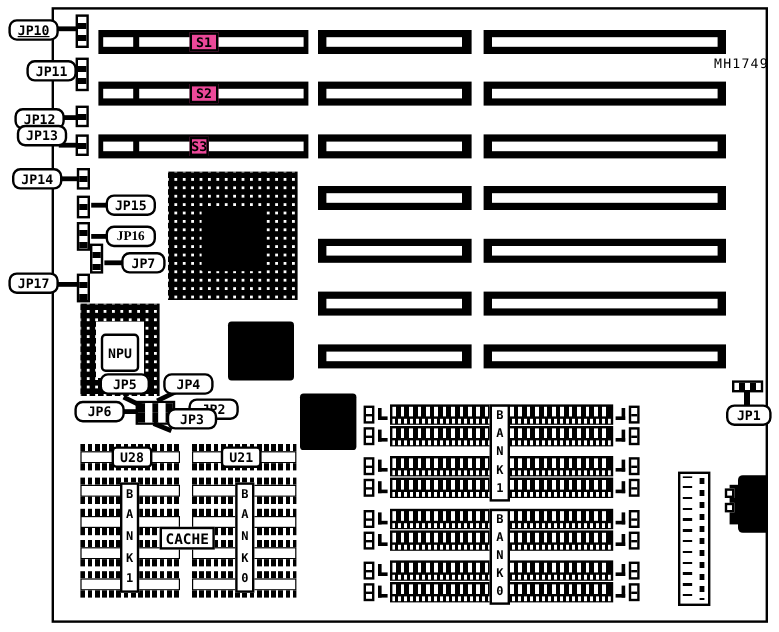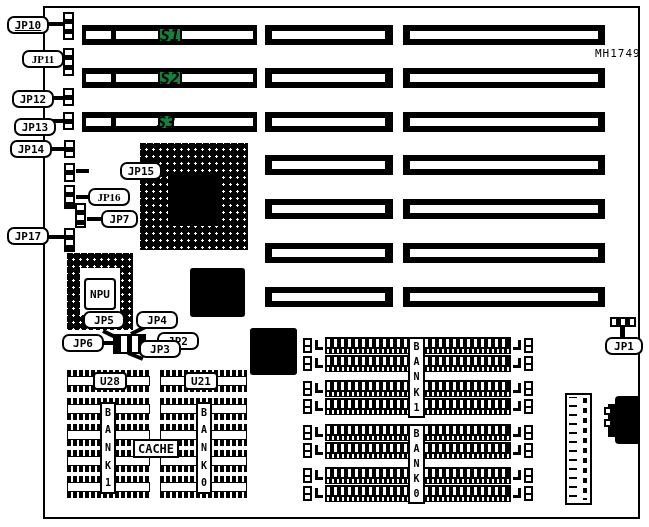--- a/index.html
+++ b/index.html
@@ -22,25 +22,24 @@
     position: absolute;
     font-size: 11px;
     letter-spacing: 1px;
     z-index: 2;
     padding-left: 38px;
   }
   .slotseg { position: absolute; background: #000; z-index: 1; }
   .stripe  { position: absolute; background: #fff; }
   .slabel {
     position: absolute;
-    border: 2px solid #000; background: #15803d;
-    font-size: 16px; font-weight: bold;
+    border: 2px solid #000; background: #ec4899;
+    font-size: 11px; font-weight: bold;
     display: flex; align-items: center; justify-content: center;
     z-index: 2;
-    font-style: italic;
   }
   .jumper {
     position: absolute;
     border: 2px solid #000;
     background: repeating-linear-gradient(180deg, #fff 0 5px, #000 5px 10px);
     z-index: 3;
   }
   .jumper-h {
     position: absolute;
     border: 2px solid #000;
@@ -411,29 +410,29 @@
       <div class="brkL"></div>
       <div class="sbody">
         <div class="t1"></div>
         <div class="t2"></div>
       </div>
       <div class="brkR"></div>
       <div class="cap" style="right:0;"></div>
     </div>
     <div class="callout" style="left: 7px; top: 16px; text-decoration: underline;">JP10</div>
     <div class="tail" style="left: 47px; top: 22px; width: 17px; height: 4px;"></div>
-    <div class="callout" style="left: 22px; top: 50px; font-family: Liberation Serif, serif;">JP11</div>
+    <div class="callout" style="left: 22px; top: 50px;">JP11</div>
     <div class="tail" style="left: 56px; top: 57px; width: 9px; height: 4px;"></div>
     <div class="callout" style="left: 12px; top: 90px;">JP12</div>
     <div class="tail" style="left: 48px; top: 96px; width: 16px; height: 4px;"></div>
-    <div class="callout" style="left: 14px; top: 118px;">JP13</div>
+    <div class="callout" style="left: 14px; top: 104px;">JP13</div>
     <div class="tail" style="left: 49px; top: 119px; width: 15px; height: 4px;"></div>
     <div class="callout" style="left: 10px; top: 140px;">JP14</div>
     <div class="tail" style="left: 45px; top: 147px; width: 20px; height: 4px;"></div>
-    <div class="callout" style="left: 88px; top: 162px; margin-left: 32px;">JP15</div>
+    <div class="callout" style="left: 88px; top: 162px;">JP15</div>
     <div class="tail" style="left: 76px; top: 169px; width: 13px; height: 4px;"></div>
     <div class="callout" style="left: 88px; top: 188px; font-family: Liberation Serif, serif;">JP16</div>
     <div class="tail" style="left: 76px; top: 195px; width: 13px; height: 4px;"></div>
     <div class="callout" style="left: 101px; top: 210px; width: 37px;">JP7</div>
     <div class="tail" style="left: 87px; top: 217px; width: 15px; height: 4px;"></div>
     <div class="callout" style="left: 7px; top: 227px;">JP17</div>
     <div class="tail" style="left: 47px; top: 235px; width: 18px; height: 4px;"></div>
     <div class="callout" style="left: 83px; top: 311px;">JP5</div>
     <div class="tail" style="left: 103px; top: 329px; width: 18px; height: 4px; transform: rotate(26deg);"></div>
     <div class="callout" style="left: 136px; top: 311px;">JP4</div>

